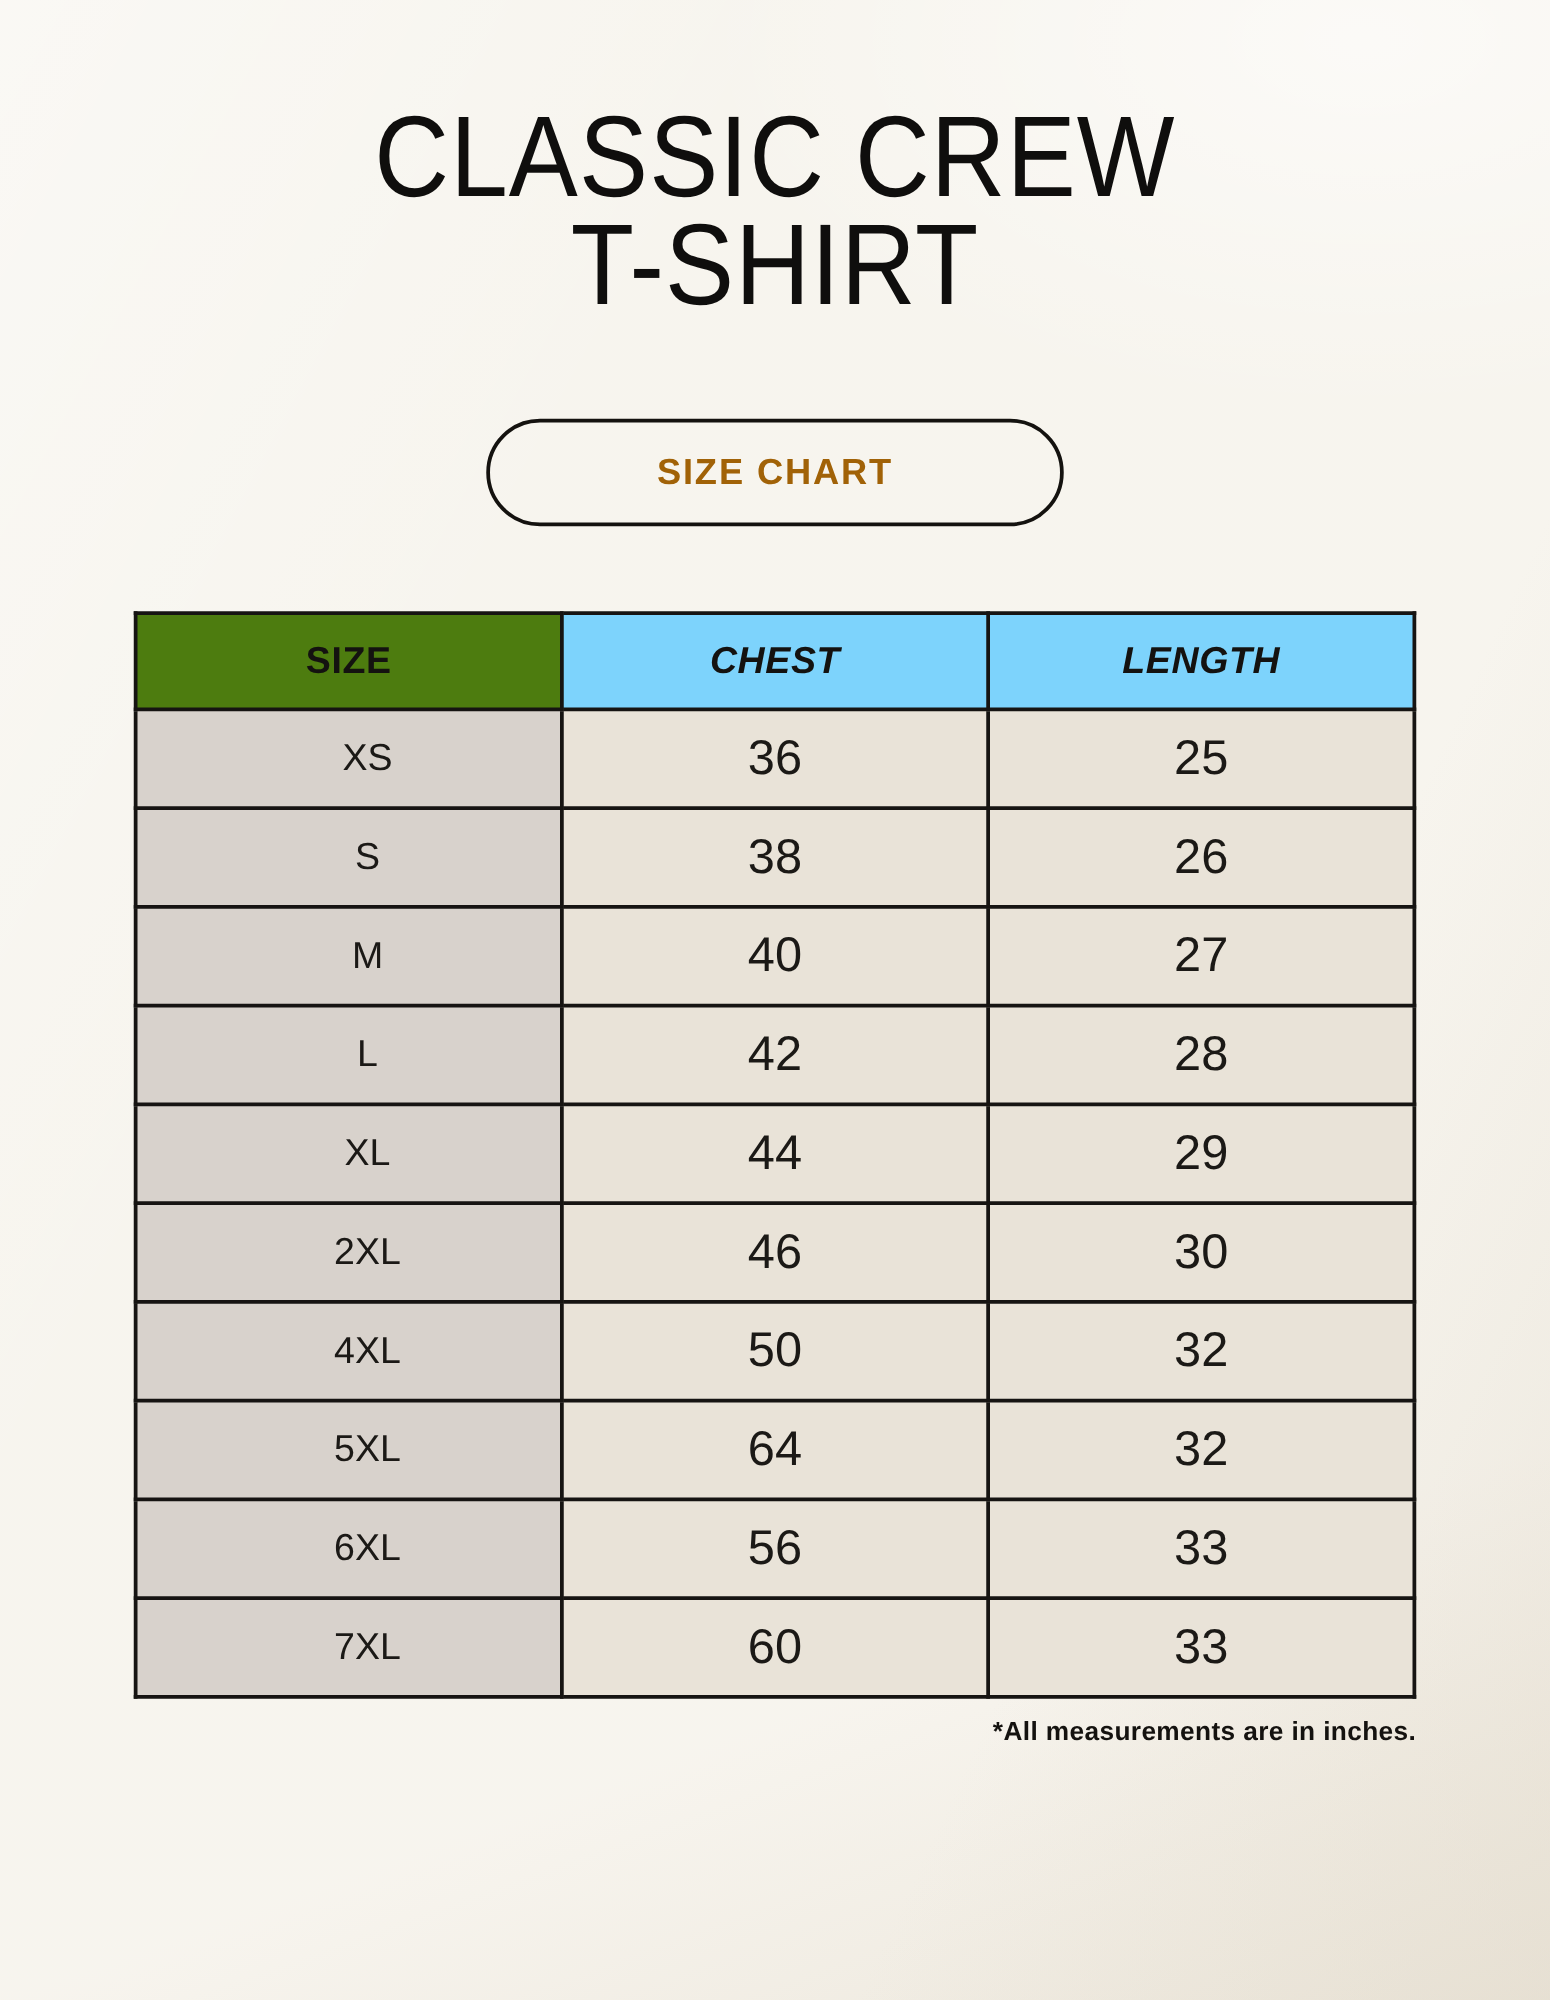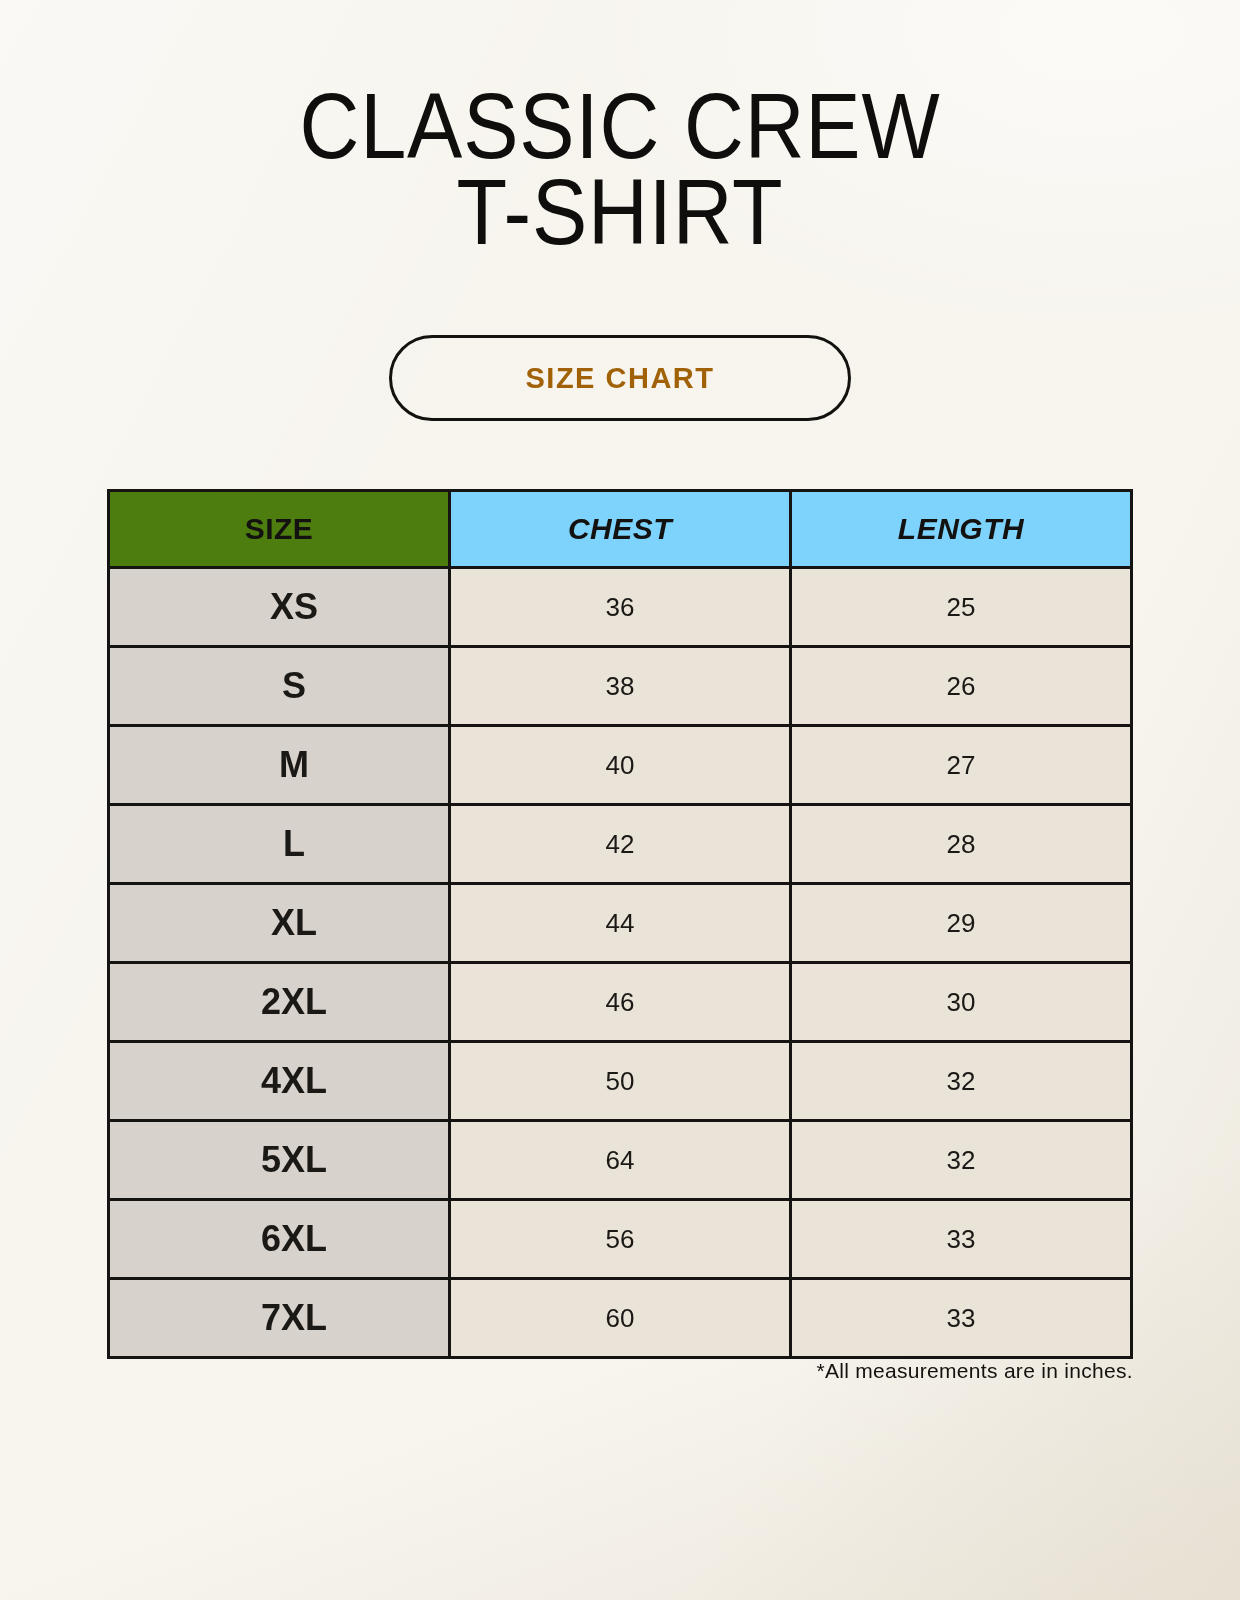--- a/index.html
+++ b/index.html
@@ -61,38 +61,38 @@
     height: 77px;
     font-size: 30px;
     font-weight: 700;
     letter-spacing: 0.5px;
     background: #4d7c0f;
     color: #141210;
   }
   .size-table th.col-accent { background: #7dd3fc; font-style: italic; }
   .size-table td {
     height: 79px;
-    font-size: 26px;
+    font-size: 39px;
     font-weight: 400;
     background: #e9e3d8;
     color: #1b1916;
   }
   .size-table td.cell-size {
     background: #d8d2cc;
-    font-weight: 700;
-    font-size: 36px;
+    font-weight: 400;
+    font-size: 30px;
     padding-left: 30px;
   }
 
   .footnote {
     width: 1026px;
-    margin: 0 auto 0 auto;
+    margin: 15px auto 0 auto;
     text-align: right;
     font-size: 21px;
-    font-weight: 400;
+    font-weight: 700;
     letter-spacing: 0.3px;
     color: #14120f;
   }
 </style>
 </head>
 <body>
 
 <div class="page">
 
   <h1 class="title">

